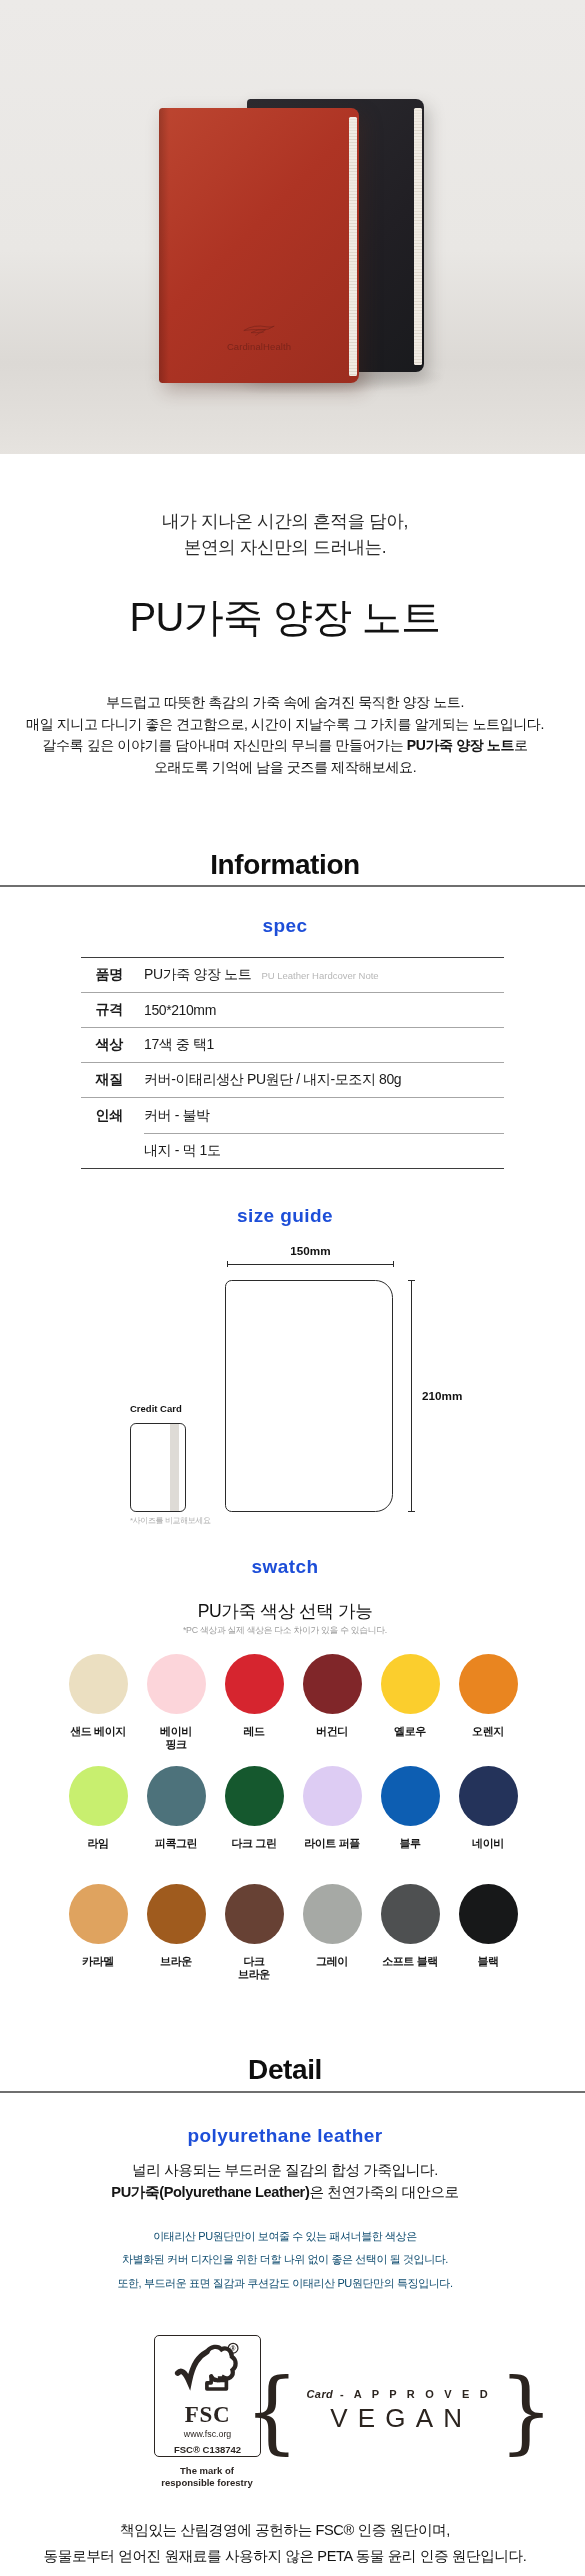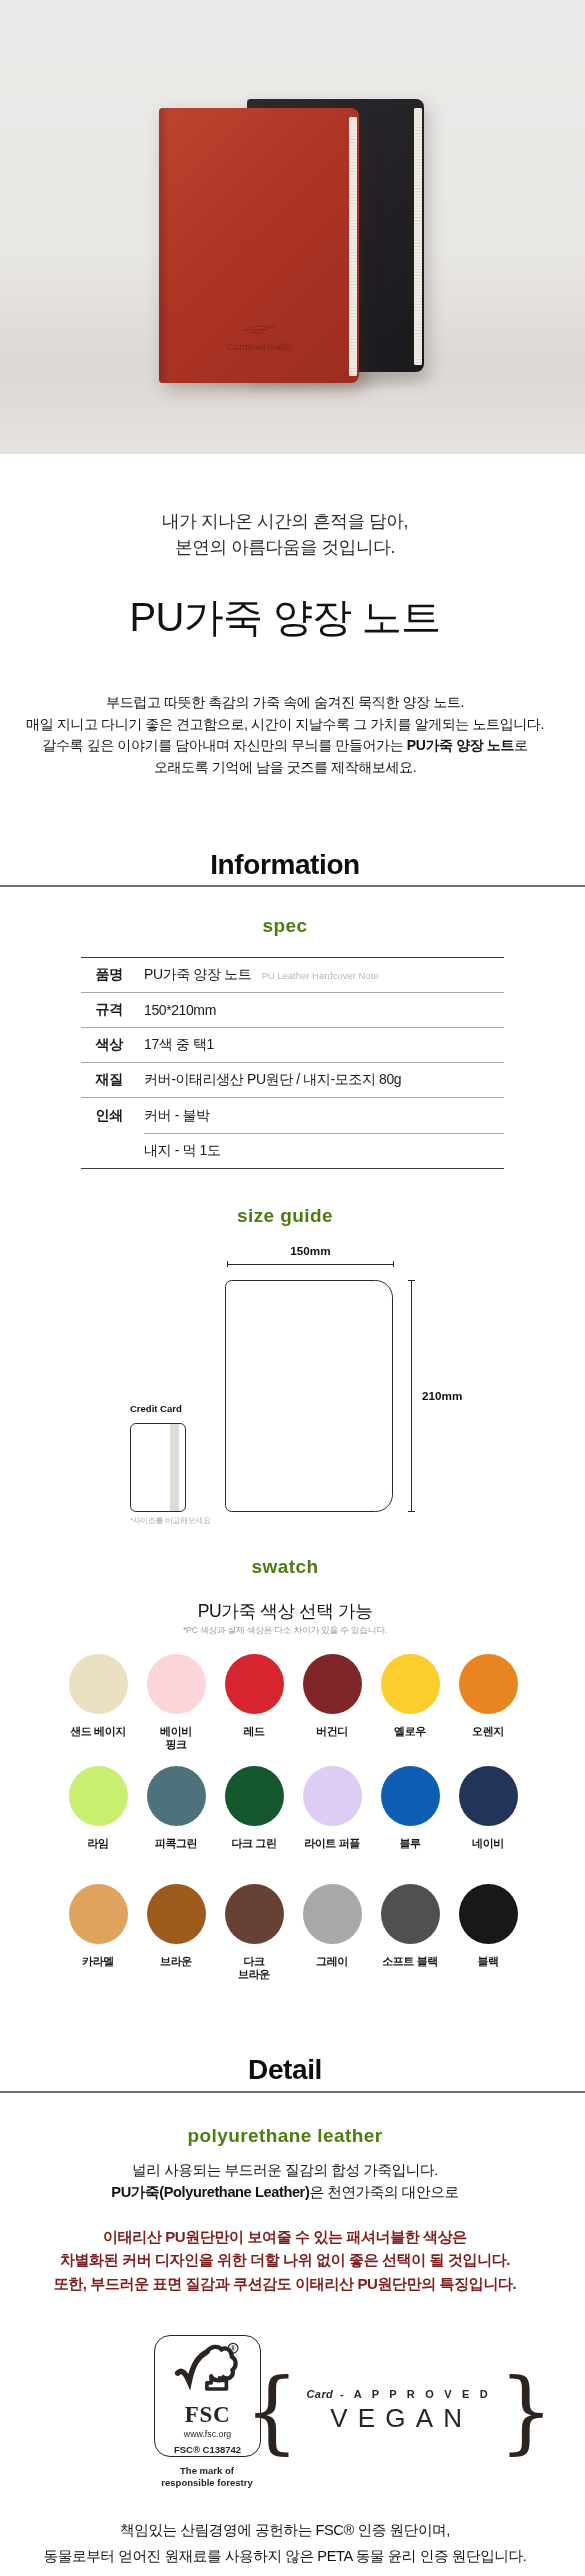--- a/index.html
+++ b/index.html
@@ -30,21 +30,21 @@
 
   
   .tagline{top:508px;font-size:17.6px;font-weight:300;line-height:26px;color:#2b2b2b;letter-spacing:-0.4px;}
   .big-title{top:590px;font-size:40px;font-weight:500;letter-spacing:-0.7px;color:#121212;}
   .desc{top:692px;font-size:14px;line-height:21.6px;color:#141414;letter-spacing:-0.4px;}
   .desc b{font-weight:800;}
 
   
   .h-big{font-size:28px;font-weight:800;letter-spacing:-0.4px;color:#0e0e0e;}
   .rule{left:0;width:586px;height:2.2px;background:#6f6f6f;}
-  .h-sub{font-size:19px;font-weight:800;color:#4d7c0f;letter-spacing:0.4px;}
+  .h-sub{font-size:19px;font-weight:800;color:#1d4ed8;letter-spacing:0.4px;}
 
   
   .spec-table{left:81px;top:957px;width:423px;border-top:1.5px solid #3d3d3d;border-bottom:1.5px solid #3d3d3d;}
   .srow{position:relative;height:34px;border-bottom:0.7px solid #a6a6a6;}
   .srow.tall{height:36px;border-bottom:none;}
   .srow.last{height:34px;border-bottom:none;}
   .inner-sep{position:absolute;left:63px;right:0;bottom:0;height:0.7px;background:#a6a6a6;}
   .slabel{position:absolute;left:14.6px;top:50%;transform:translateY(-50%);font-size:14px;font-weight:800;letter-spacing:-0.4px;}
   .svalue{position:absolute;left:63px;top:50%;transform:translateY(-50%);font-size:14px;letter-spacing:-0.4px;white-space:nowrap;}
   .snote{font-size:9.5px;color:#b7b7b7;margin-left:10.2px;letter-spacing:0;font-weight:400;}
@@ -66,25 +66,25 @@
   .sw-sub{font-size:17.6px;font-weight:500;color:#111;letter-spacing:-0.4px;}
   .sw-note{font-size:8.8px;color:#9c9c9c;letter-spacing:-0.3px;}
   .sw-row{left:0;right:0;display:flex;justify-content:center;gap:19px;}
   .sw-cell{width:59px;text-align:center;}
   .sw-dot{width:59px;height:60px;border-radius:50%;}
   .sw-name{margin-top:11px;font-size:11px;font-weight:700;line-height:13px;letter-spacing:-0.4px;white-space:pre-line;color:#161616;}
 
   
   .lead{font-size:14.6px;line-height:22px;letter-spacing:-0.4px;color:#141414;}
   .lead b{font-weight:800;}
-  .para{font-size:15px;line-height:23.4px;letter-spacing:-0.4px;color:#7f1d1d;font-weight:bold;}
+  .para{font-size:11px;line-height:23.4px;letter-spacing:-0.4px;color:#0c4a6e;}
 
   
   .fsc-box{left:154px;top:2335px;width:107px;height:122px;box-sizing:border-box;
-    border:1.8px solid #2b2522;border-radius:16px;text-align:center;color:#2b2522;}
+    border:1.8px solid #2b2522;border-radius:5px;text-align:center;color:#2b2522;}
   .fsc-name{font-family:"Liberation Serif","DejaVu Serif",serif;font-size:23px;font-weight:700;letter-spacing:0.7px;margin-top:0.7px;}
   .fsc-url{font-size:8.8px;margin-top:0.7px;}
   .fsc-lic{font-size:9.5px;font-weight:700;margin-top:5.1px;}
   .fsc-tagline{left:117px;top:2465px;width:180px;text-align:center;font-size:9.5px;font-weight:700;line-height:11.7px;color:#2b2522;}
   .peta{left:295px;top:2370px;width:208px;height:82px;display:flex;align-items:center;justify-content:center;color:#2b241f;}
   .brace{font-family:"DejaVu Serif","Liberation Serif",serif;font-size:86px;font-weight:400;line-height:73px;transform:scaleY(1.05);}
   .peta-mid{margin:0 7.3px;text-align:center;}
   .peta-line1{font-size:11px;font-weight:800;letter-spacing:3.7px;white-space:nowrap;}
   .peta-line1 .pbrand{font-style:italic;letter-spacing:0.4px;}
   .peta-vegan{font-size:26px;font-weight:300;letter-spacing:10.2px;margin-top:2.9px;margin-left:4.4px;white-space:nowrap;}
@@ -109,21 +109,21 @@
           <path d="M12 12 Q22 6 32 8 Q27 12 20 12 Q16 12 12 12 Z" fill="none" stroke="#7c241a" stroke-width="1"></path>
           <path d="M18 16 Q24 11 30 11" fill="none" stroke="#7c241a" stroke-width="1"></path>
         </svg>
         <div class="brand-text">CardinalHealth</div>
       </div>
     </div>
   </div>
 
   <div class="abs ctr tagline">
     <div>내가 지나온 시간의 흔적을 담아,</div>
-    <div>본연의 아름다움을 것입니다.</div>
+    <div>본연의 자신만의 드러내는.</div>
   </div>
   <div class="abs ctr big-title">PU가죽 양장 노트</div>
   <div class="abs ctr desc">
     <div>부드럽고 따뜻한 촉감의 가죽 속에 숨겨진 묵직한 양장 노트.</div>
     <div>매일 지니고 다니기 좋은 견고함으로, 시간이 지날수록 그 가치를 알게되는 노트입니다.</div>
     <div><span>갈수록 깊은 이야기를 담아내며 자신만의 무늬를 만들어가는 </span><b>PU가죽 양장 노트</b><span>로</span></div>
     <div>오래도록 기억에 남을 굿즈를 제작해보세요.</div>
   </div>
 
   <div class="abs ctr h-big" style="top:849px;">Information</div>

